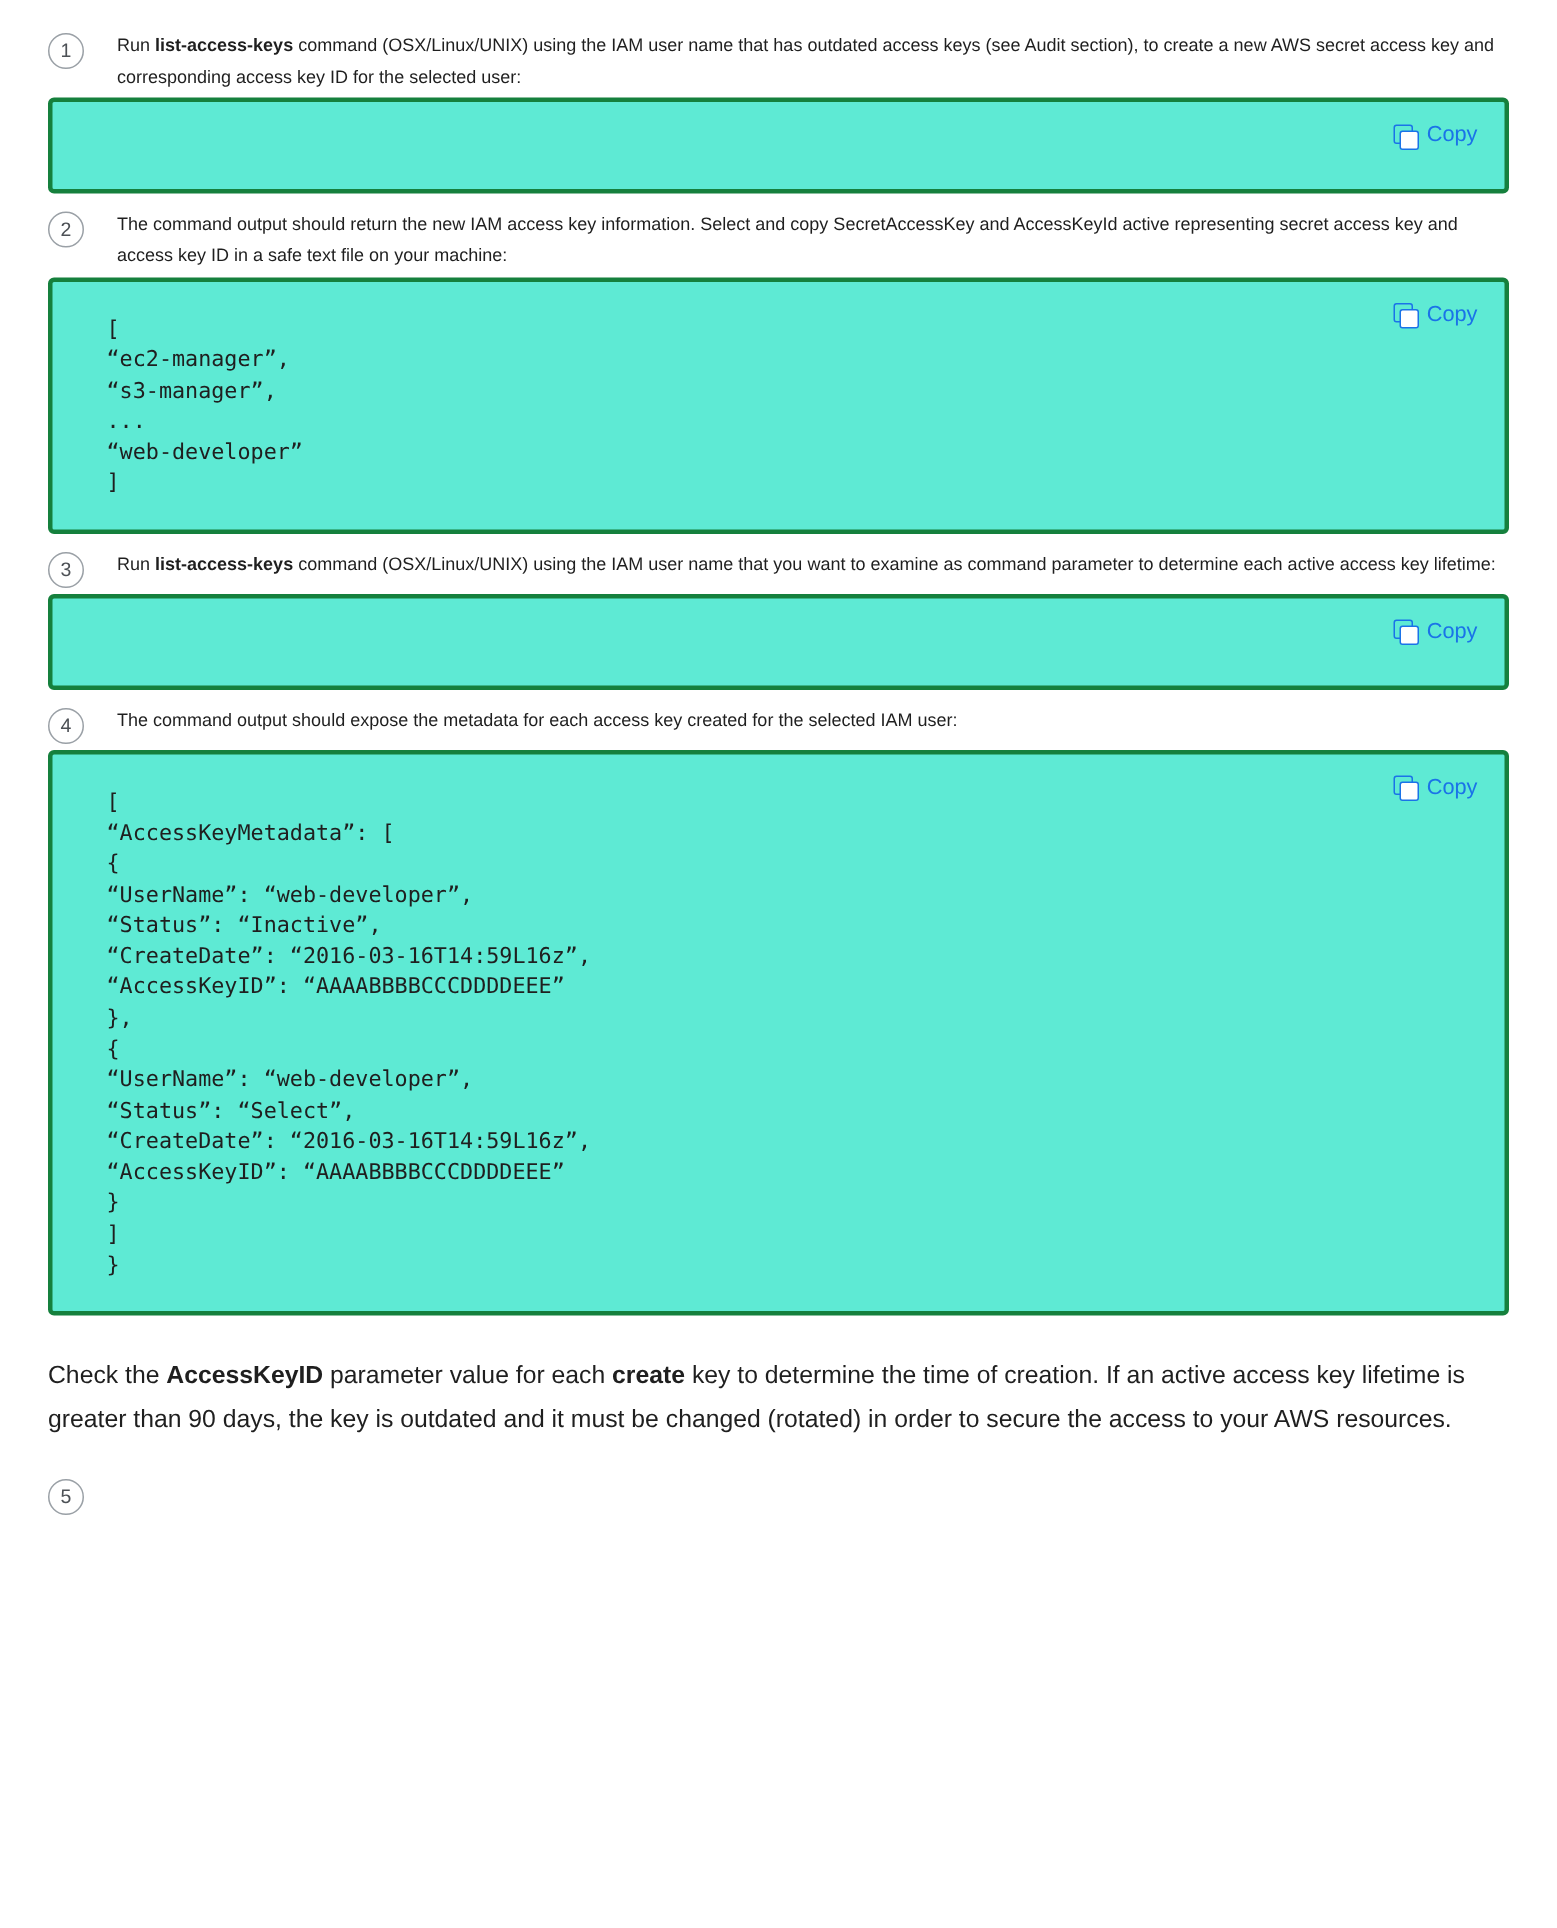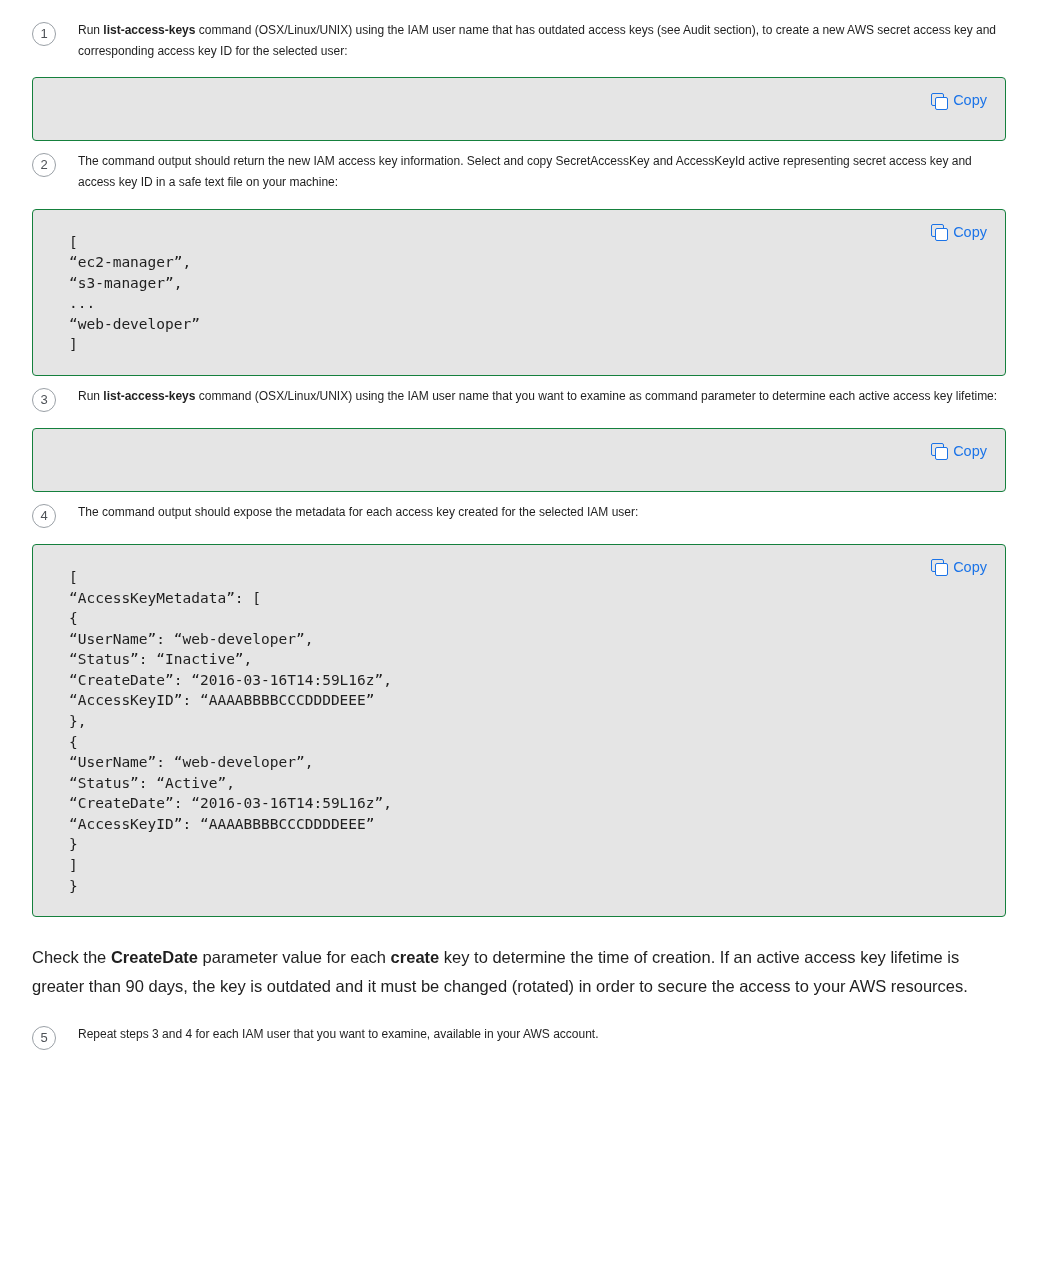--- a/index.html
+++ b/index.html
@@ -38,23 +38,23 @@
   .step-text {
     margin-left: 22px;
     font-size: 12px;
     line-height: 1.72;
     color: #1f1f1f;
     max-width: 930px;
   }
   .step-text b { font-weight: bold; }
   .code-block {
     position: relative;
-    margin: 16px 0 0 0;
-    background: #e5e5e5;
-    border: 1px solid #15803d;
+    margin: 4px 0 0 0;
+    background: #5eead4;
+    border: 3px solid #15803d;
     border-radius: 4px;
     padding: 22px 24px 20px 36px;
     min-height: 64px;
   }
   .code-block pre {
     margin: 0;
     font-family: "DejaVu Sans Mono", monospace;
     font-size: 14.5px;
     line-height: 1.42;
     color: #1f1f1f;
@@ -162,30 +162,29 @@
     <pre>[
 “AccessKeyMetadata”: [
 {
 “UserName”: “web-developer”,
 “Status”: “Inactive”,
 <b>“CreateDate”: “2016-03-16T14:59L16z”,</b>
 “AccessKeyID”: “AAAABBBBCCCDDDDEEE”
 },
 {
 “UserName”: “web-developer”,
-<b>“Status”: “Active”,</b>
+<b>“Status”: “Select”,</b>
 <b>“CreateDate”: “2016-03-16T14:59L16z”,</b>
 “AccessKeyID”: “AAAABBBBCCCDDDDEEE”
 }
 ]
 }</pre>
   </div>
 
-  <div class="note">Check the <b>CreateDate</b> parameter value for each <b>create</b> key to determine the time of creation. If an active access key lifetime is greater than 90 days, the key is outdated and it must be changed (rotated) in order to secure the access to your AWS resources.</div>
+  <div class="note">Check the <b>AccessKeyID</b> parameter value for each <b>create</b> key to determine the time of creation. If an active access key lifetime is greater than 90 days, the key is outdated and it must be changed (rotated) in order to secure the access to your AWS resources.</div>
 
   <div class="spacer-sm"></div>
 
   <div class="step">
     <div class="step-num">5</div>
-    <div class="step-text">Repeat steps 3 and 4 for each IAM user that you want to examine, available in your AWS account.</div>
   </div>
 
 </div>
 
 </body></html>

